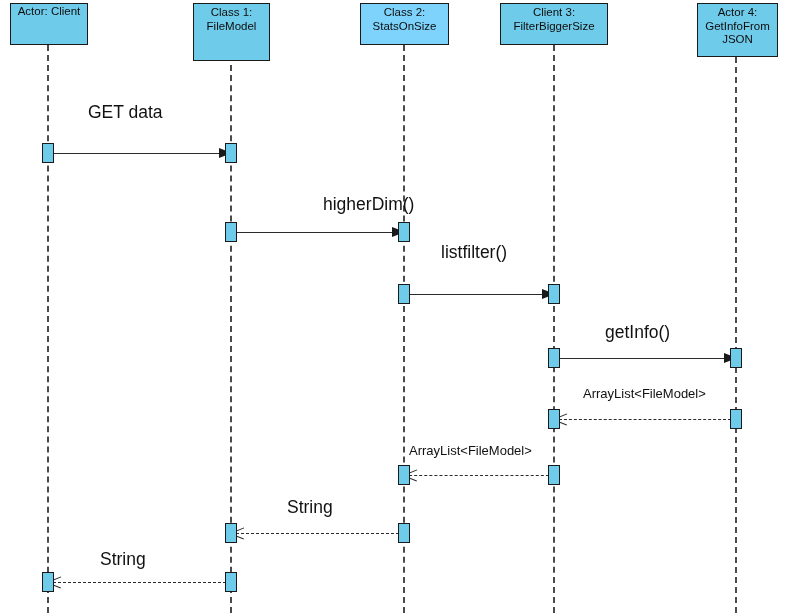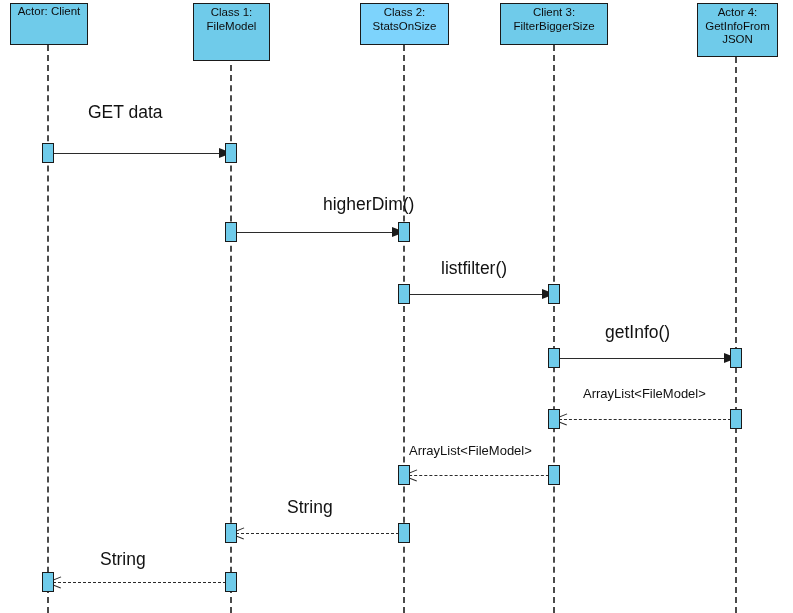--- a/index.html
+++ b/index.html
@@ -108,21 +108,21 @@
       <div class="msg-label big" style="left: 88px; top: 104px;">GET data</div>
       <div class="msg" style="left: 231px; top: 232px; width: 173px;">
         <div class="line" style="border-top-color: rgb(43, 43, 43);"></div>
         <div class="head-solid-r" style="border-left-color: rgb(26, 26, 26);"></div>
       </div>
       <div class="msg-label big" style="left: 279px; top: 196px; margin-left: 44px;">higherDim()</div>
       <div class="msg" style="left: 404px; top: 294px; width: 150px;">
         <div class="line" style="border-top-color: rgb(43, 43, 43);"></div>
         <div class="head-solid-r" style="border-left-color: rgb(26, 26, 26);"></div>
       </div>
-      <div class="msg-label big" style="left: 441px; top: 260px;">listfilter()</div>
+      <div class="msg-label big" style="left: 441px; top: 244px;">listfilter()</div>
       <div class="msg" style="left: 554px; top: 358px; width: 182px;">
         <div class="line" style="border-top-color: rgb(43, 43, 43);"></div>
         <div class="head-solid-r" style="border-left-color: rgb(26, 26, 26);"></div>
       </div>
       <div class="msg-label big" style="left: 605px; top: 324px;">getInfo()</div>
       <div class="msg ret" style="left: 554px; top: 419px; width: 182px;">
         <div class="line" style="border-top-color: rgb(43, 43, 43);"></div>
         <div class="head-open-l">
           <i class="up" style="border-top-color: rgb(43, 43, 43);"></i>
           <i class="dn" style="border-top-color: rgb(43, 43, 43);"></i>

